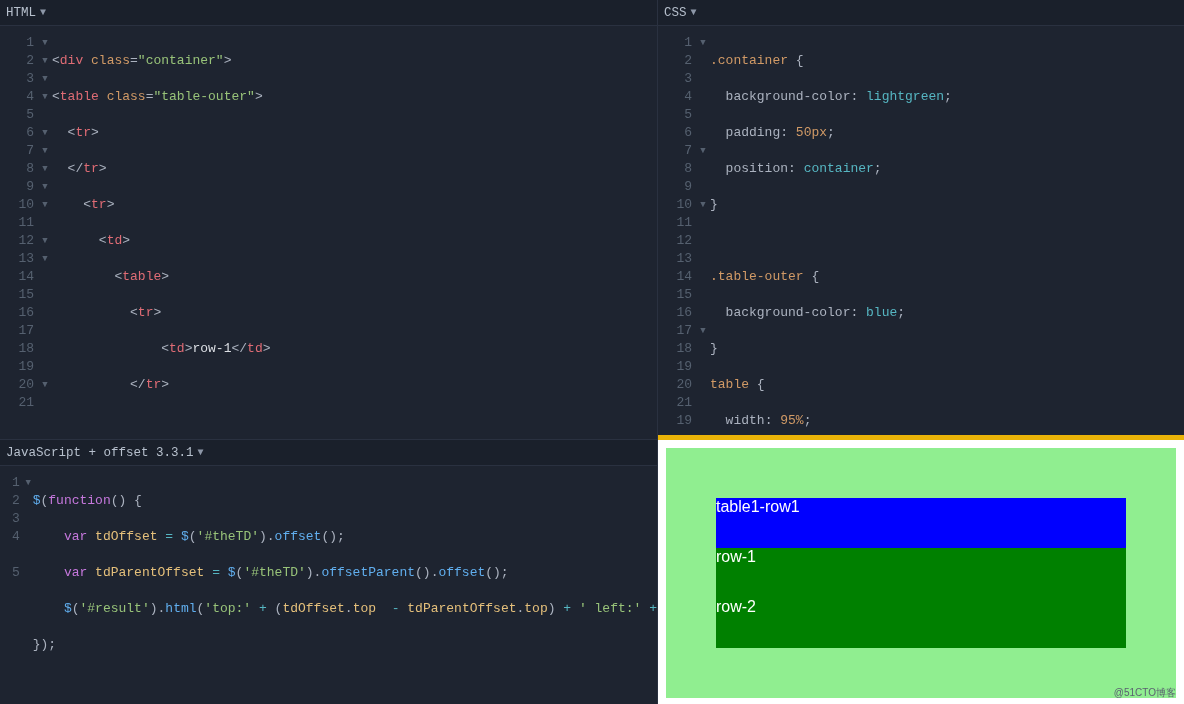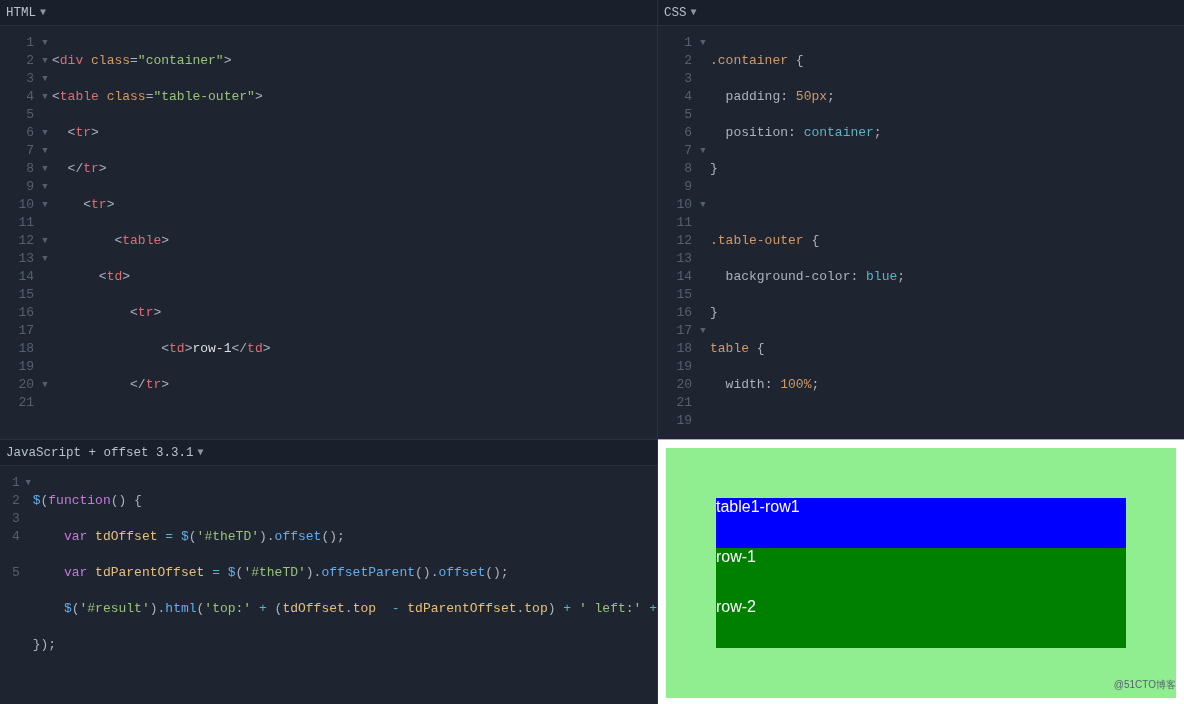--- a/index.html
+++ b/index.html
@@ -69,21 +69,21 @@
   .valk { color:#56b6c2; }   
   .num  { color:#d19a66;font-family:Liberation Mono, monospace; }
   .kw   { color:#c678dd; }   
   .fn   { color:#61afef; }   
   .id2  { color:#e5c07b; }   
   .op   { color:#56b6c2; }
   .white{ color:#dcdfe4; }
 
   
   .panel.html-panel { border-right:1px solid #2a3140; border-bottom:1px solid #2a3140;}
-  .panel.css-panel  { border-bottom:1px solid #eab308;}
+  .panel.css-panel  { border-bottom:5px solid #eab308;}
   .panel.js-panel   { border-right:1px solid #2a3140;}
 
   
   .preview {
     background:#ffffff;
     padding:8px 8px 0 8px;
     font-family: Arial, Helvetica, sans-serif;
     font-size:16px;
     color:#000;
   }
@@ -91,21 +91,21 @@
     background:#90ee90;
     padding:50px;
     position:relative;
   }
   .pv-table-outer { background:#0000ff; width:100%; border-collapse:collapse;}
   .pv-table-outer td, .pv-table-inner td { padding:0; height:50px; color:#fff; vertical-align:top; }
   .pv-table-inner  { background:#008000; width:100%; border-collapse:collapse;}
   .watermark {
     position:absolute;
     right:8px;
-    bottom:12px;
+    bottom:4px;
     font-size:10px;
     color:#5a6170;
     font-family: Arial, sans-serif;
   }
 </style>
 </head>
 <body>
 
 <div class="panel html-panel">
   <div class="panel-header">
@@ -158,22 +158,22 @@
         <div></div>
         <div>▼</div>
         <div></div>
       </div>
     <div class="code" id="html-code">
 <div><span class="p"></span><span class="p">&lt;</span><span class="tag">div </span><span class="attr">class</span><span class="p">=</span><span class="str">"container"</span><span class="p">&gt;</span></div>
 <div><span class="p"></span><span class="p">&lt;</span><span class="tag">table </span><span class="attr">class</span><span class="p">=</span><span class="str">"table-outer"</span><span class="p">&gt;</span></div>
 <div><span class="p">  </span><span class="p">&lt;</span><span class="tag">tr</span><span class="p">&gt;</span></div>
 <div><span class="p">  </span><span class="p">&lt;/</span><span class="tag">tr</span><span class="p">&gt;</span></div>
 <div><span class="p">    </span><span class="p">&lt;</span><span class="tag">tr</span><span class="p">&gt;</span></div>
+<div><span class="p">      </span><span class="p">&lt;</span><span class="tag">td</span><span class="p">&gt;</span></div>
 <div><span class="p">        </span><span class="p">&lt;</span><span class="tag">table</span><span class="p">&gt;</span></div>
-<div><span class="p">      </span><span class="p">&lt;</span><span class="tag">td</span><span class="p">&gt;</span></div>
 <div><span class="p">          </span><span class="p">&lt;</span><span class="tag">tr</span><span class="p">&gt;</span></div>
 <div><span class="p">              </span><span class="p">&lt;</span><span class="tag">td</span><span class="p">&gt;</span><span class="white">row-1</span><span class="p">&lt;/</span><span class="tag">td</span><span class="p">&gt;</span></div>
 <div><span class="p">          </span><span class="p">&lt;/</span><span class="tag">tr</span><span class="p">&gt;</span></div>
 
 
 
 
 
 
 
@@ -233,29 +233,30 @@
         <div></div>
         <div>▼</div>
         <div></div>
         <div></div>
         <div></div>
         <div></div>
         <div></div>
       </div>
     <div class="code" id="css-code">
 <div><span class="sel">.container </span><span class="p">{</span></div>
+<div><span class="p">  </span><span class="prop">background-color</span><span class="p">: </span><span class="valk">lightgreen</span><span class="p">;</span></div>
 <div><span class="p">  </span><span class="prop">padding</span><span class="p">: </span><span class="num">50px</span><span class="p">;</span></div>
 <div><span class="p">  </span><span class="prop">position</span><span class="p">: </span><span class="valk">container</span><span class="p">;</span></div>
 <div><span class="p">}</span></div>
 <div><span class="p"> </span></div>
 <div><span class="sel">.table-outer </span><span class="p">{</span></div>
 <div><span class="p">  </span><span class="prop">background-color</span><span class="p">: </span><span class="valk">blue</span><span class="p">;</span></div>
 <div><span class="p">}</span></div>
 <div><span class="sel">table </span><span class="p">{</span></div>
-<div><span class="p">  </span><span class="prop">width</span><span class="p">: </span><span class="num">100%</span><span class="p">;</span></div>
+<div><span class="p">  </span><span class="prop">width</span><span class="p">: </span><span class="num">95%</span><span class="p">;</span></div>
 
 
 
 
 
 
 
 
 
 

